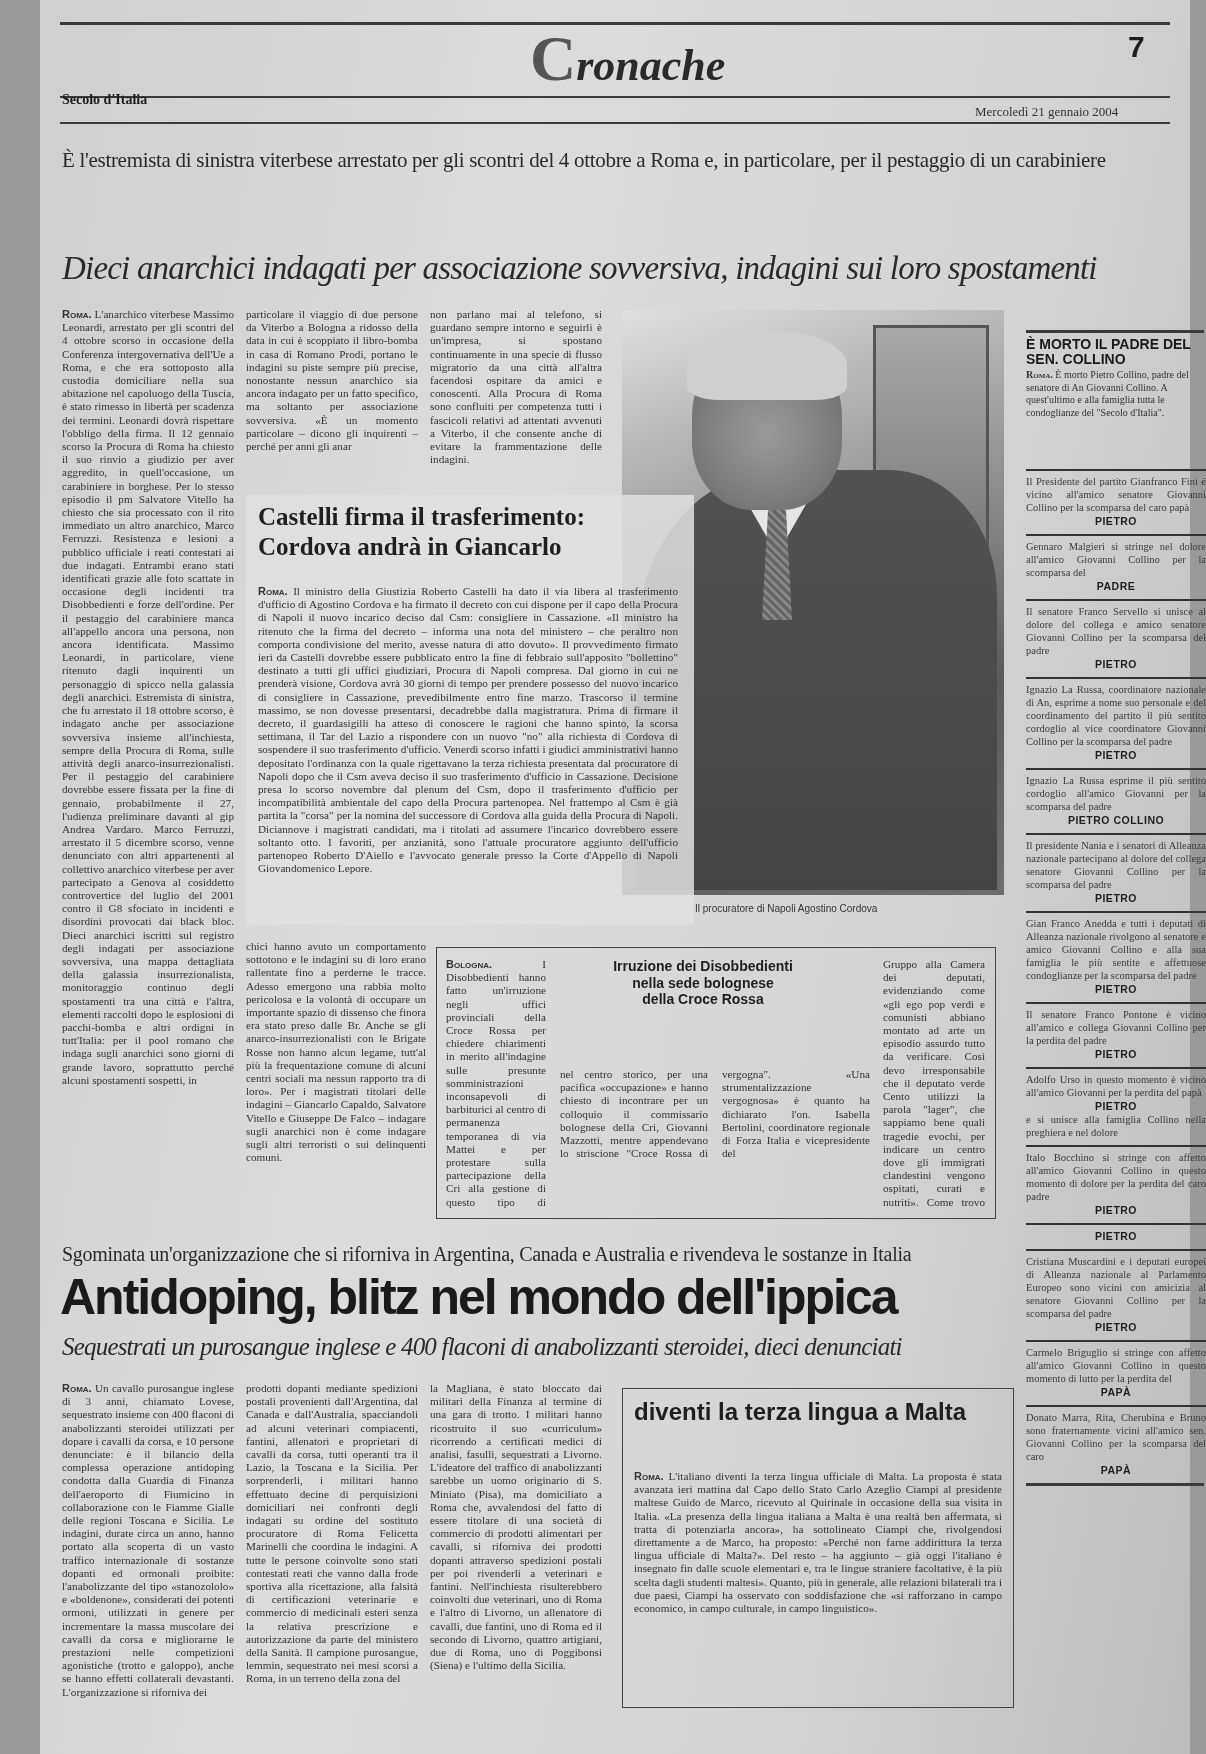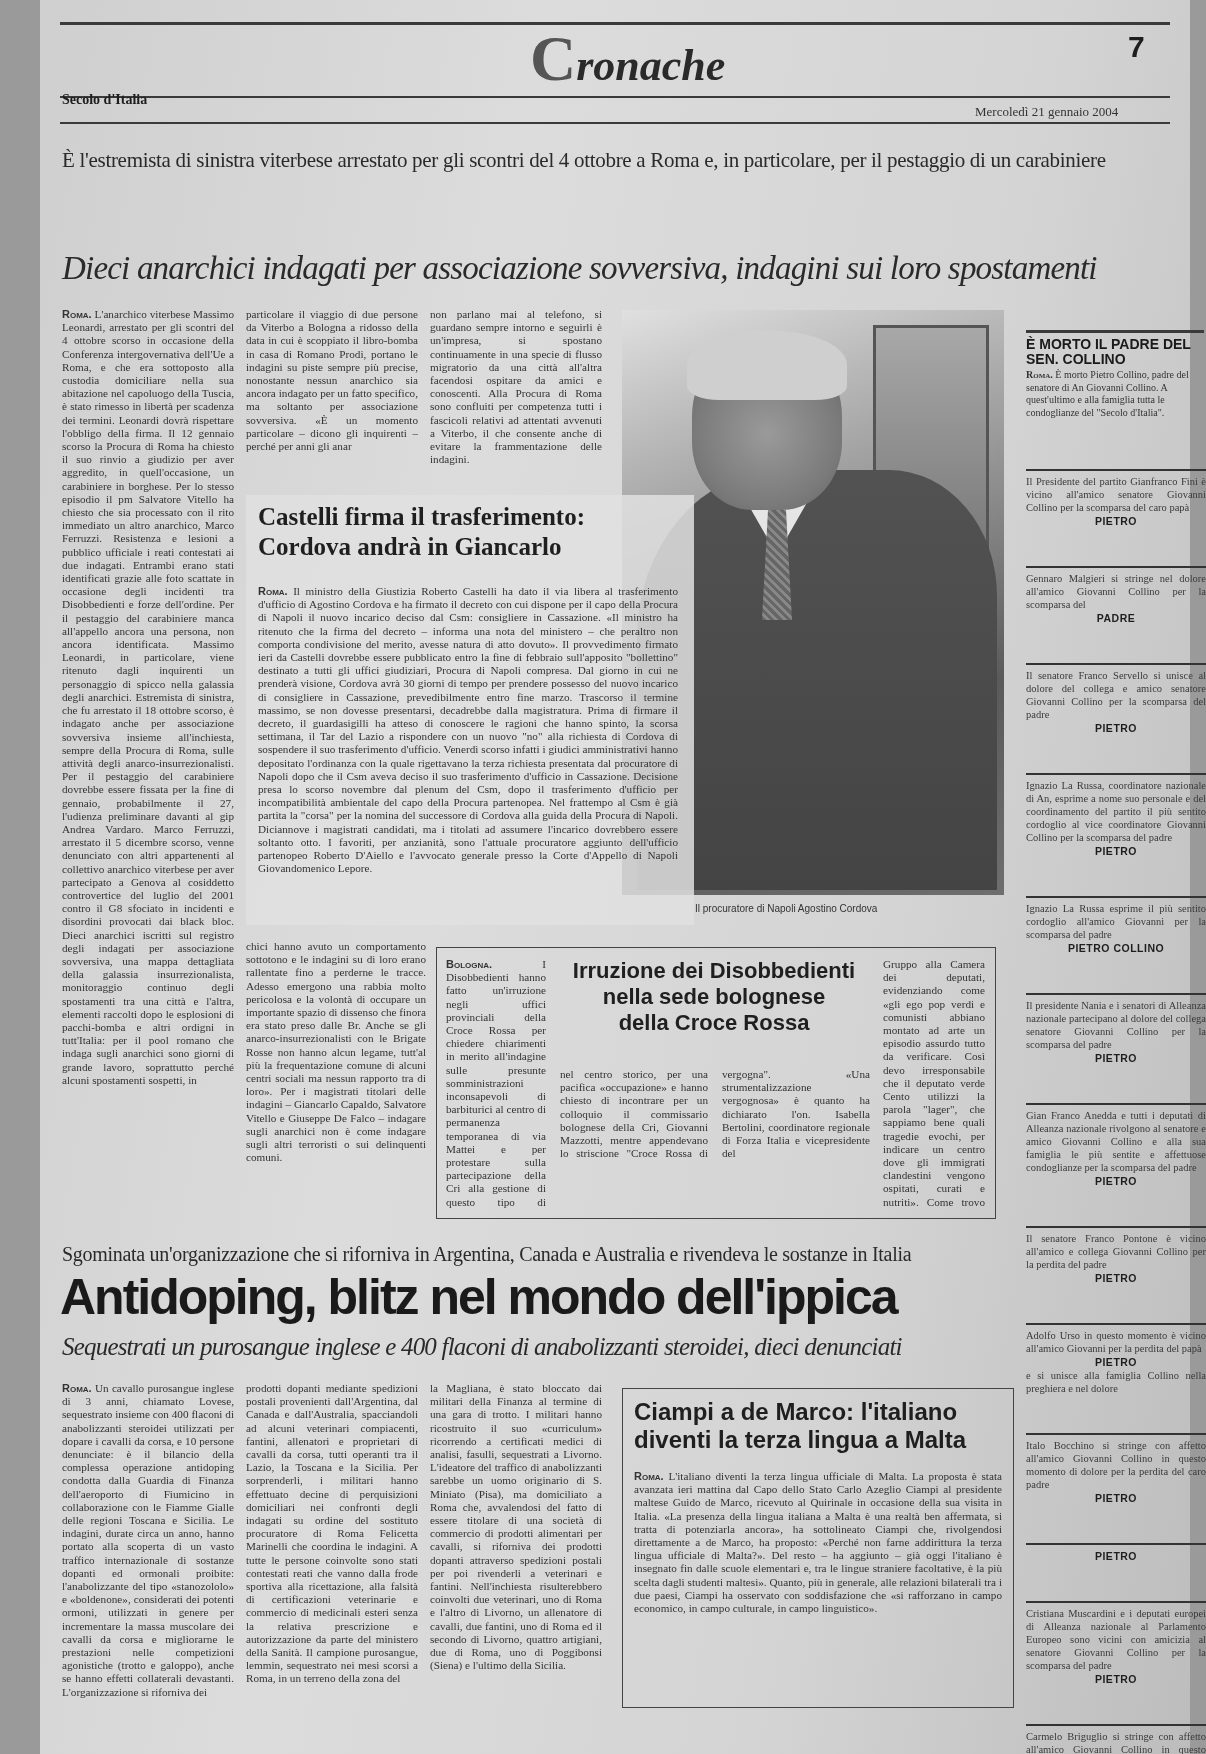--- a/index.html
+++ b/index.html
@@ -24,21 +24,21 @@
   .photo .hair{position:absolute;left:65px;top:20px;width:160px;height:70px;border-radius:50% 50% 20% 20%;background:#cfcfcf;}
   .photo .body{position:absolute;left:15px;top:160px;width:360px;height:420px;border-radius:40% 30% 0 0;background:linear-gradient(180deg,#525252,#444);}
   .photo .collar{position:absolute;left:115px;top:175px;width:80px;height:70px;background:#e5e5e5;clip-path:polygon(0 0,100% 0,50% 100%);}
   .photo .tie{position:absolute;left:140px;top:200px;width:30px;height:110px;background:repeating-linear-gradient(45deg,#666 0 3px,#888 3px 6px);clip-path:polygon(20% 0,80% 0,100% 100%,0 100%);}
   .photo .window{position:absolute;right:15px;top:15px;width:110px;height:220px;background:linear-gradient(180deg,#a8a8a8,#7a7a7a);border:3px solid #555;}
   .caption{font-family:"Liberation Sans",sans-serif;font-size:10px;color:#333;}
   .sidebar{position:absolute;left:986px;top:330px;width:180px;}
   .sb-title{font-family:"Liberation Sans",sans-serif;font-weight:bold;font-size:14px;line-height:15px;color:#1a1a1a;}
   .sb-lead{font-family:Liberation Serif, serif;font-size:10px;line-height:12.5px;color:#333;}
   .sb-lead b{font-variant:small-caps;}
-  .notice{border-top:2px solid #333;padding:4px 0 6px 0;font-size:10.5px;line-height:13px;color:#3a3a3a;text-align:justify;margin-top:32px;}
+  .notice{border-top:2px solid #333;padding:4px 0 6px 0;font-size:10.5px;line-height:13px;color:#3a3a3a;text-align:justify;}
   .notice .sig{display:block;text-align:center;font-family:"Liberation Sans",sans-serif;font-weight:bold;font-size:10.5px;color:#1e1e1e;margin-top:1px;letter-spacing:0.5px;}
 </style>
 </head>
 <body>
 
 <div class="page">
 
   <div class="rule" style="left:20px;top:22px;width:1110px;height:3px;"></div>
   <div class="abs masthead-title" style="left:490px;top:22px;"><span class="cap">C</span><span>ronache</span></div>
   <div class="abs page-num" style="left:1088px;top:30px;">7</div>
@@ -67,39 +67,38 @@
 
   <div class="abs" style="left:206px;top:495px;width:448px;height:430px;background:rgba(225,225,225,0.85);"></div>
   <div class="abs subhead" style="left:218px;top:502px;font-size:25px;font-family:Liberation Serif, serif;">
     <div>Castelli firma il trasferimento:</div>
     <div>Cordova andrà in Giancarlo</div>
   </div>
   <div class="col" style="left:218px;top:585px;width:420px;height:335px;"><span class="lead">Roma.</span> <span>Il ministro della Giustizia Roberto Castelli ha dato il via libera al trasferimento d'ufficio di Agostino Cordova e ha firmato il decreto con cui dispone per il capo della Procura di Napoli il nuovo incarico deciso dal Csm: consigliere in Cassazione. «Il ministro ha ritenuto che la firma del decreto – informa una nota del ministero – che peraltro non comporta condivisione del merito, avesse natura di atto dovuto». Il provvedimento firmato ieri da Castelli dovrebbe essere pubblicato entro la fine di febbraio sull'apposito "bollettino" destinato a tutti gli uffici giudiziari, Procura di Napoli compresa. Dal giorno in cui ne prenderà visione, Cordova avrà 30 giorni di tempo per prendere possesso del nuovo incarico di consigliere in Cassazione, prevedibilmente entro fine marzo. Trascorso il termine massimo, se non dovesse presentarsi, decadrebbe dalla magistratura. Prima di firmare il decreto, il guardasigilli ha atteso di conoscere le ragioni che hanno spinto, la scorsa settimana, il Tar del Lazio a rispondere con un nuovo "no" alla richiesta di Cordova di sospendere il suo trasferimento d'ufficio. Venerdì scorso infatti i giudici amministrativi hanno depositato l'ordinanza con la quale rigettavano la terza richiesta presentata dal procuratore di Napoli dopo che il Csm aveva deciso il suo trasferimento d'ufficio in Cassazione. Decisione presa lo scorso novembre dal plenum del Csm, dopo il trasferimento d'ufficio per incompatibilità ambientale del capo della Procura partenopea. Nel frattempo al Csm è già partita la "corsa" per la nomina del successore di Cordova alla guida della Procura di Napoli. Diciannove i magistrati candidati, ma i titolati ad assumere l'incarico dovrebbero essere soltanto otto. I favoriti, per anzianità, sono l'attuale procuratore aggiunto dell'ufficio partenopeo Roberto D'Aiello e l'avvocato generale presso la Corte d'Appello di Napoli Giovandomenico Lepore.</span></div>
 
   <div class="box" style="left:396px;top:947px;width:558px;height:270px;"></div>
   <div class="col" style="left:406px;top:958px;width:100px;height:250px;"><span class="lead">Bologna.</span> <span>I Disobbedienti hanno fatto un'irruzione negli uffici provinciali della Croce Rossa per chiedere chiarimenti in merito all'indagine sulle presunte somministrazioni inconsapevoli di barbiturici al centro di permanenza temporanea di via Mattei e per protestare sulla partecipazione della Cri alla gestione di questo tipo di «carceri». Una cinquantina di esponenti di sinistra, che si trovano nella sigla dell'ala dura del no-global, sono entrati poco dopo le 16 negli uffici di via del Cane,</span></div>
-  <div class="abs subhead" style="left:519px;top:958px;width:310px;text-align:center;font-size:22px;">
+  <div class="abs subhead" style="left:508px;top:958px;width:310px;text-align:center;font-size:14px;">
     <div>Irruzione dei Disobbedienti</div>
     <div>nella sede bolognese</div>
     <div>della Croce Rossa</div>
   </div>
   <div class="col" style="left:520px;top:1068px;width:310px;height:140px;column-count:2;column-gap:14px;"><span>nel centro storico, per una pacifica «occupazione» e hanno chiesto di incontrare per un colloquio il commissario bolognese della Cri, Giovanni Mazzotti, mentre appendevano lo striscione "Croce Rossa di vergogna". «Una strumentalizzazione vergognosa» è quanto ha dichiarato l'on. Isabella Bertolini, coordinatore regionale di Forza Italia e vicepresidente del</span></div>
   <div class="col" style="left:843px;top:958px;width:102px;height:250px;"><span>Gruppo alla Camera dei deputati, evidenziando come «gli ego pop verdi e comunisti abbiano montato ad arte un episodio assurdo tutto da verificare. Così devo irresponsabile che il deputato verde Cento utilizzi la parola "lager", che sappiamo bene quali tragedie evochi, per indicare un centro dove gli immigrati clandestini vengono ospitati, curati e nutriti». Come trovo altrettanto irresponsabile l'amplificazione di questa vicenda da parte del Sindaco più qualunquista ed estremista.</span></div>
 
   <div class="abs kicker" style="left:22px;top:1243px;font-size:20px;">Sgominata un'organizzazione che si riforniva in Argentina, Canada e Australia e rivendeva le sostanze in Italia</div>
   <div class="abs headline" style="left:20px;top:1268px;font-size:50px;">Antidoping, blitz nel mondo dell'ippica</div>
   <div class="abs deck" style="left:22px;top:1333px;font-size:25px;">Sequestrati un purosangue inglese e 400 flaconi di anabolizzanti steroidei, dieci denunciati</div>
 
   <div class="col" style="left:22px;top:1382px;width:172px;height:330px;"><span class="lead">Roma.</span> <span>Un cavallo purosangue inglese di 3 anni, chiamato Lovese, sequestrato insieme con 400 flaconi di anabolizzanti steroidei utilizzati per dopare i cavalli da corsa, e 10 persone denunciate: è il bilancio della complessa operazione antidoping condotta dalla Guardia di Finanza dell'aeroporto di Fiumicino in collaborazione con le Fiamme Gialle delle regioni Toscana e Sicilia. Le indagini, durate circa un anno, hanno portato alla scoperta di un vasto traffico internazionale di sostanze dopanti ed ormonali proibite: l'anabolizzante del tipo «stanozololo» e «boldenone», considerati dei potenti ormoni, utilizzati in genere per incrementare la massa muscolare dei cavalli da corsa e migliorarne le prestazioni nelle competizioni agonistiche (trotto e galoppo), anche se hanno effetti collaterali devastanti. L'organizzazione si riforniva dei</span></div>
   <div class="col" style="left:206px;top:1382px;width:172px;height:330px;"><span>prodotti dopanti mediante spedizioni postali provenienti dall'Argentina, dal Canada e dall'Australia, spacciandoli ad alcuni veterinari compiacenti, fantini, allenatori e proprietari di cavalli da corsa, tutti operanti tra il Lazio, la Toscana e la Sicilia. Per sorprenderli, i militari hanno effettuato decine di perquisizioni domiciliari nei confronti degli indagati su ordine del sostituto procuratore di Roma Felicetta Marinelli che coordina le indagini. A tutte le persone coinvolte sono stati contestati reati che vanno dalla frode sportiva alla ricettazione, alla falsità di certificazioni veterinarie e commercio di medicinali esteri senza la relativa prescrizione e autorizzazione da parte del ministero della Sanità. Il campione purosangue, lemmin, sequestrato nei mesi scorsi a Roma, in un terreno della zona del</span></div>
   <div class="col" style="left:390px;top:1382px;width:172px;height:330px;"><span>la Magliana, è stato bloccato dai militari della Finanza al termine di una gara di trotto. I militari hanno ricostruito il suo «curriculum» ricorrendo a certificati medici di analisi, fasulli, sequestrati a Livorno. L'ideatore del traffico di anabolizzanti sarebbe un uomo originario di S. Miniato (Pisa), ma domiciliato a Roma che, avvalendosi del fatto di essere titolare di una società di commercio di prodotti alimentari per cavalli, si riforniva dei prodotti dopanti attraverso spedizioni postali per poi rivenderli a veterinari e fantini. Nell'inchiesta risulterebbero coinvolti due veterinari, uno di Roma e l'altro di Livorno, un allenatore di cavalli, due fantini, uno di Roma ed il secondo di Livorno, quattro artigiani, due di Roma, uno di Poggibonsi (Siena) e l'ultimo della Sicilia.</span></div>
 
   <div class="box" style="left:582px;top:1388px;width:390px;height:318px;"></div>
   <div class="abs subhead" style="left:594px;top:1398px;font-size:24px;">
-    <div>Ciampi a de Marco: l'italiano</div>
     <div>diventi la terza lingua a Malta</div>
   </div>
   <div class="col" style="left:594px;top:1470px;width:368px;height:230px;"><span class="lead">Roma.</span> <span>L'italiano diventi la terza lingua ufficiale di Malta. La proposta è stata avanzata ieri mattina dal Capo dello Stato Carlo Azeglio Ciampi al presidente maltese Guido de Marco, ricevuto al Quirinale in occasione della sua visita in Italia. «La presenza della lingua italiana a Malta è una realtà ben affermata, si tratta di potenziarla ancora», ha sottolineato Ciampi che, rivolgendosi direttamente a de Marco, ha proposto: «Perché non farne addirittura la terza lingua ufficiale di Malta?». Del resto – ha aggiunto – già oggi l'italiano è insegnato fin dalle scuole elementari e, tra le lingue straniere facoltative, è la più scelta dagli studenti maltesi». Quanto, più in generale, alle relazioni bilaterali tra i due paesi, Ciampi ha osservato con soddisfazione che «si rafforzano in campo economico, in campo culturale, in campo linguistico».</span></div>
 
   <div class="sidebar">
     <div class="rule" style="position:relative;left:0;top:0;width:178px;height:3px;margin-bottom:4px;"></div>
     <div class="sb-title">È MORTO IL PADRE DEL SEN. COLLINO</div>
     <div class="sb-lead" style="margin-top:2px;margin-bottom:50px;"><b>Roma.</b> <span>È morto Pietro Collino, padre del senatore di An Giovanni Collino. A quest'ultimo e alla famiglia tutta le condoglianze del "Secolo d'Italia".</span></div>
 
     <div class="notice"><span>Il Presidente del partito Gianfranco Fini è vicino all'amico senatore Giovanni Collino per la scomparsa del caro papà</span><span class="sig">PIETRO</span></div>

